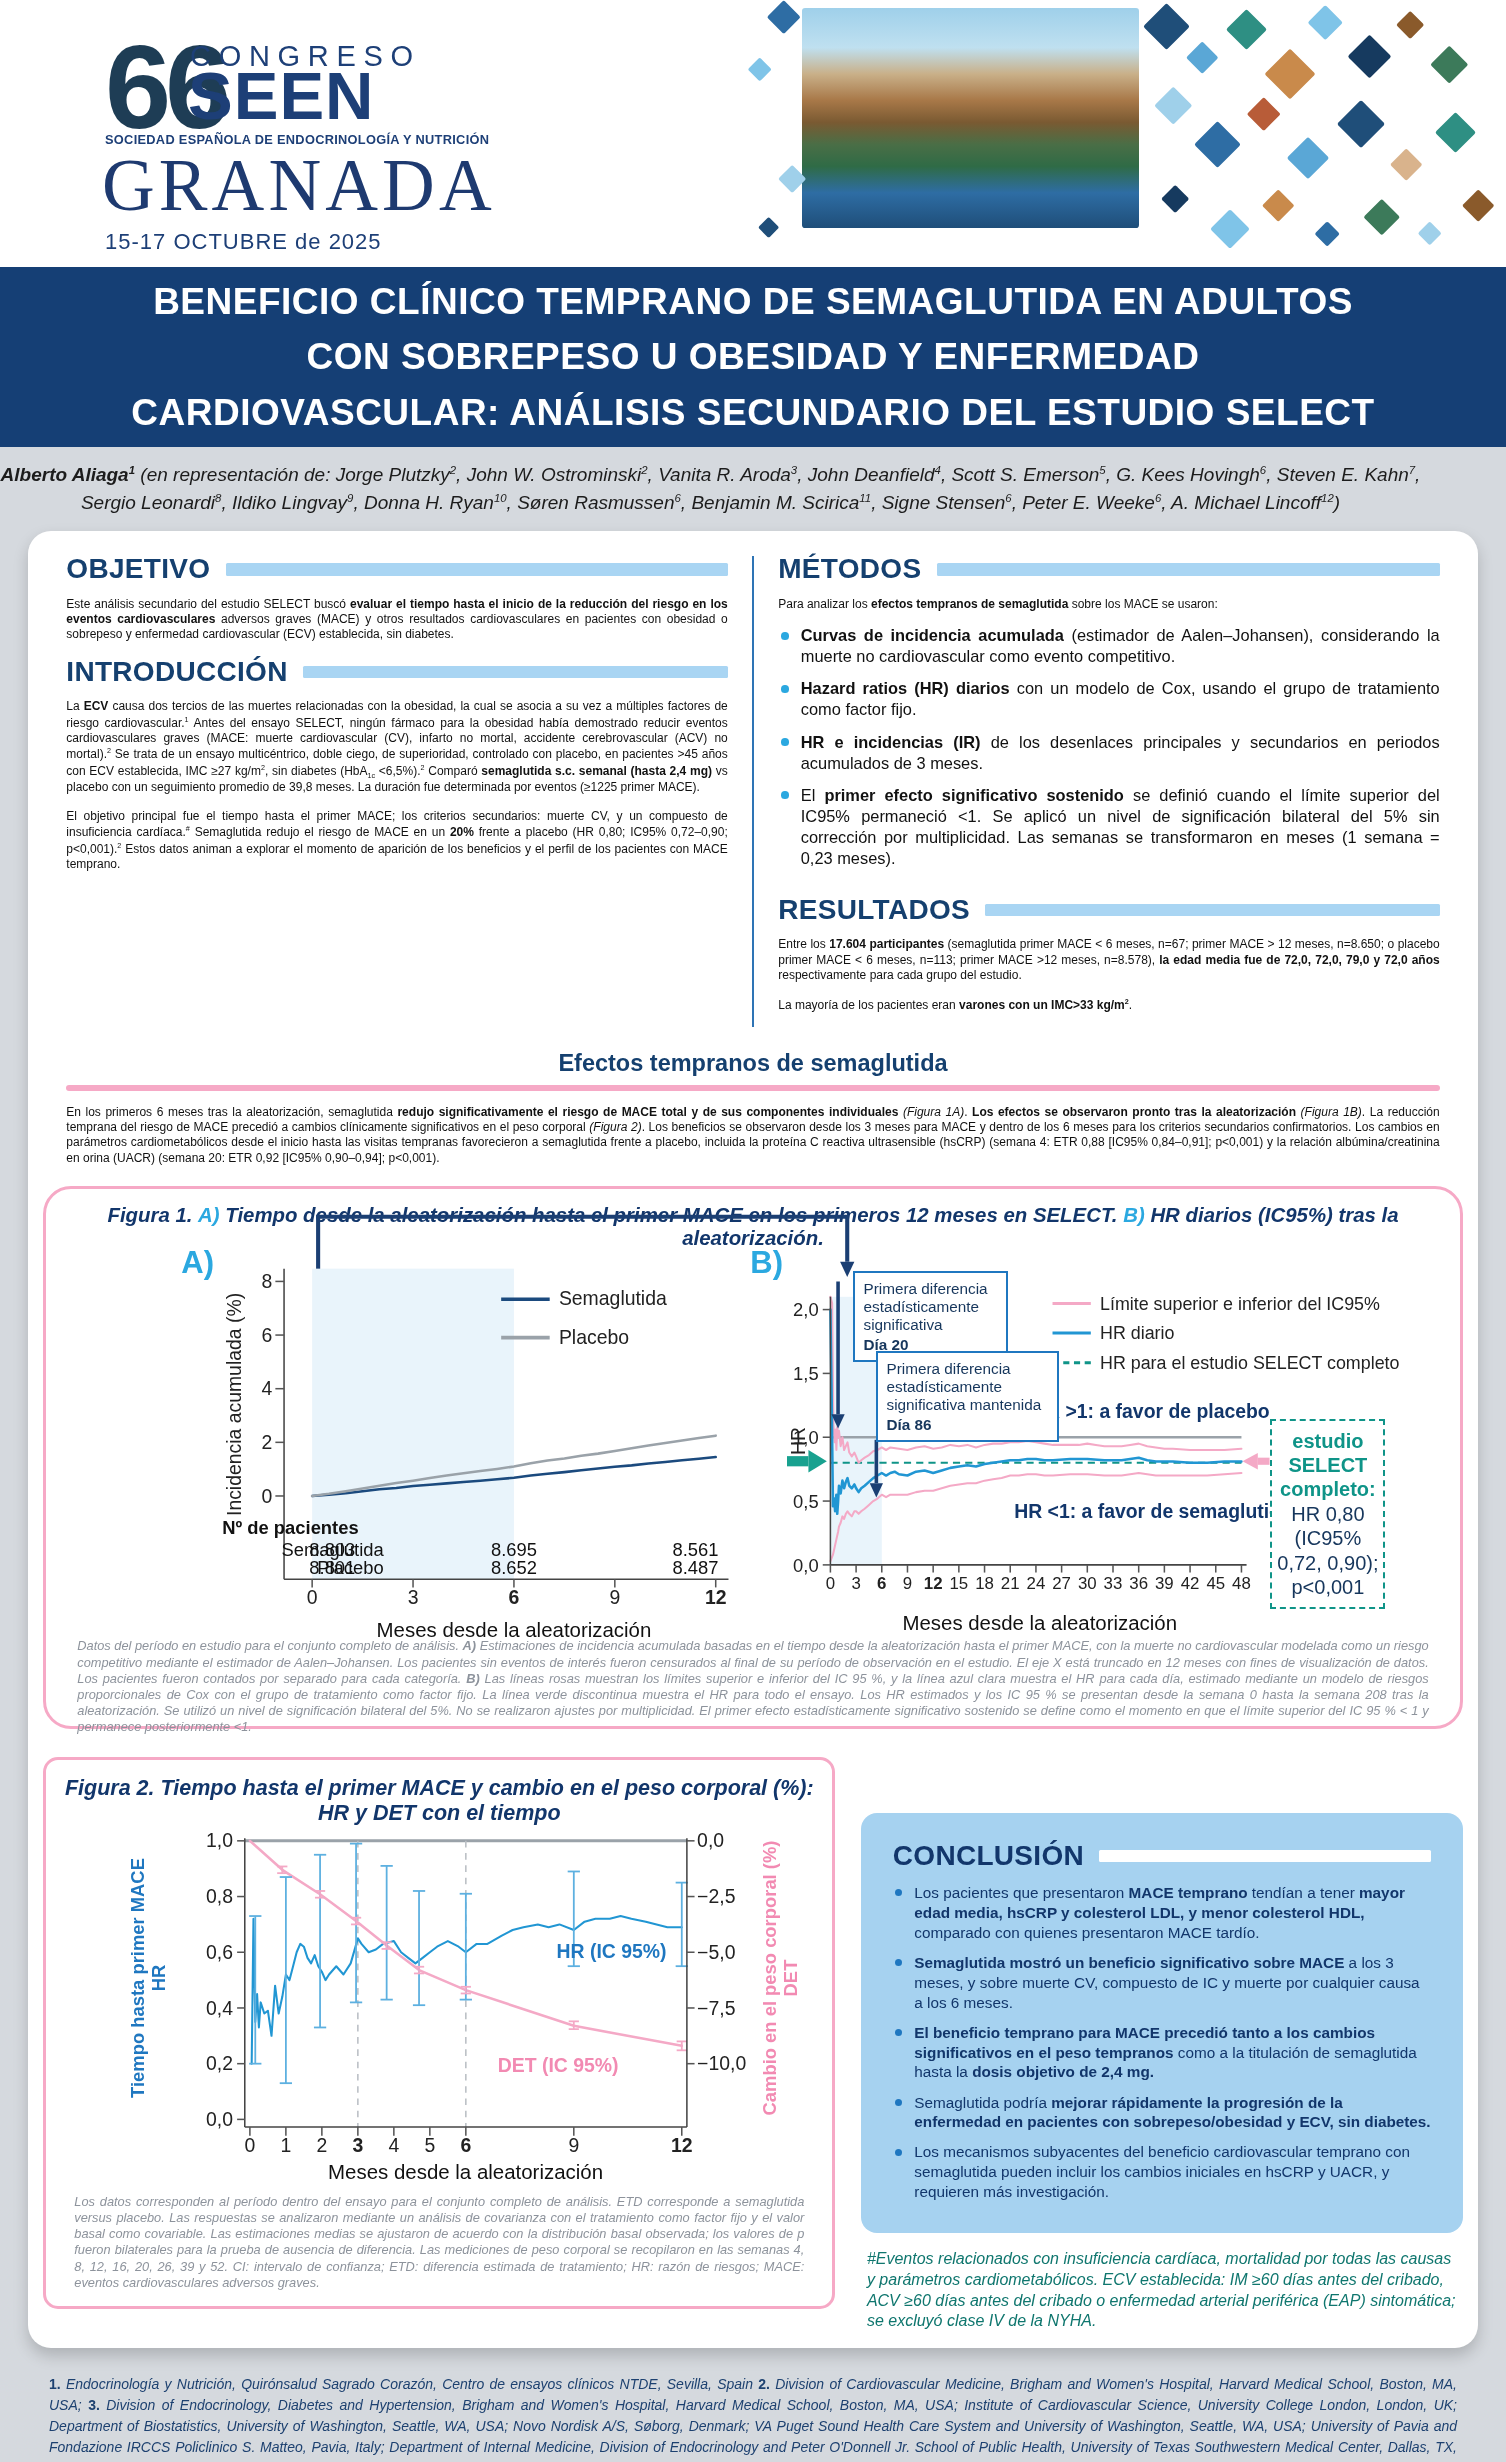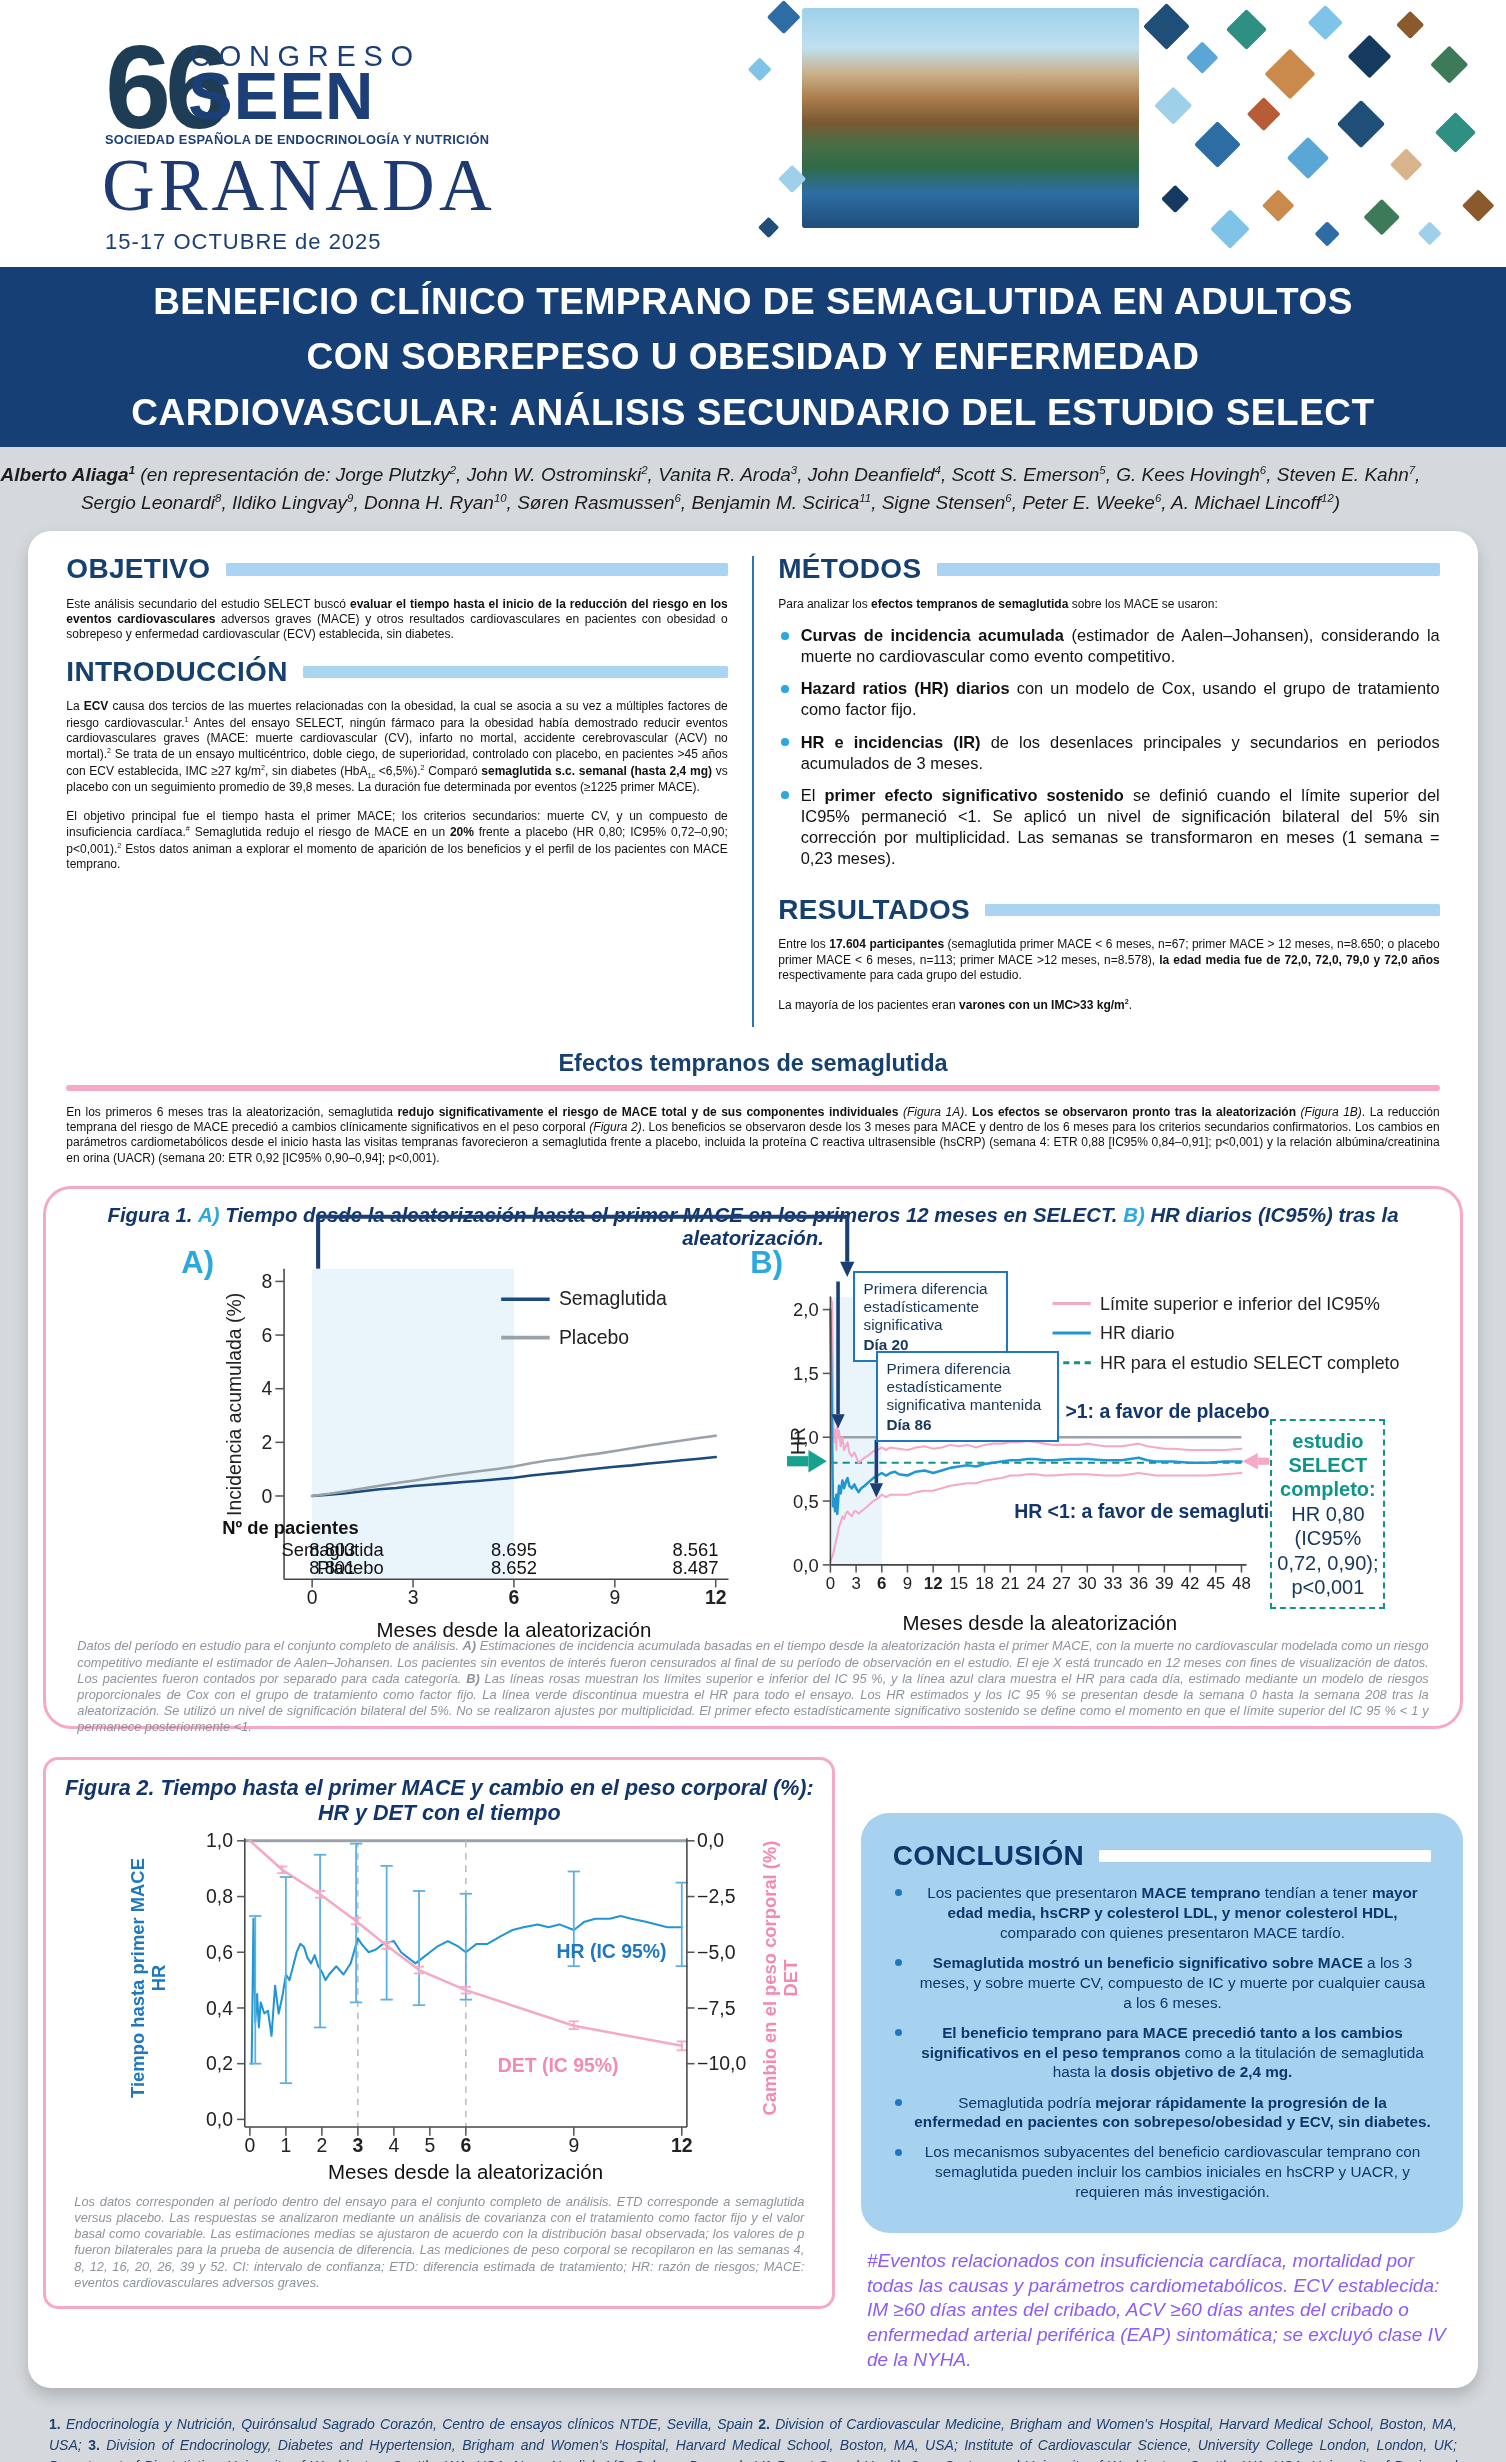--- a/index.html
+++ b/index.html
@@ -66,26 +66,26 @@
   .fn1{position:absolute;left:31px;right:31px;top:449px;margin:0;}
   
   .bottomrow{display:flex;gap:25.5px;margin-top:28px;align-items:flex-start;}
   .fig2{width:792px;min-height:539px;flex:none;box-sizing:border-box;border-radius:15px;}
   .figcap.f2{position:static;margin-top:15.3px;font-size:21.5px;font-weight:bold;}
   .chart2{position:relative;width:690px;height:353px;margin:7.2px auto 0;}
   .vl2L{left:33px;top:284px;width:278px;text-align:center;font-weight:bold;color:#1f77c0;font-size:18.4px;line-height:1.15;}
   .vl2R{left:665px;top:284px;width:278px;text-align:center;font-weight:bold;color:#f28ab2;font-size:18.4px;line-height:1.15;}
   .fn2{margin:8.2px 28px 15.3px;}
   .rightbottom{flex:1;display:flex;flex-direction:column;}
-  .conclusion{background:#a6d2f0;border-radius:28px;padding:24.5px 32px 20.4px;margin-top:56px;text-align:center;}
+  .conclusion{background:#a6d2f0;border-radius:16px;padding:24.5px 32px 20.4px;margin-top:56px;}
   .conclusion .sect-head h2{color:#12366b;}
   .conc-list{list-style:none;margin:0;padding:0;}
   .conc-list li{position:relative;padding-left:21.5px;font-size:15.3px;line-height:1.3;color:#12366b;margin-bottom:10.2px;}
   .conc-list li::before{content:"";position:absolute;left:2px;top:6.1px;width:7.2px;height:7.2px;border-radius:50%;background:#1f77c0;}
-  .hashnote{margin:16.4px 6.1px 0;font-size:19px;line-height:1.3;color:#8b5cf6;font-style:italic;}
+  .hashnote{margin:16.4px 6.1px 0;font-size:16px;line-height:1.3;color:#0f766e;font-style:italic;}
   
   footer{padding:26.6px 49px 0;}
   footer p{margin:0;font-size:14px;font-style:italic;color:#1d4170;line-height:1.5;text-align:justify;}
   footer b{font-style:normal;}
 </style>
 </head>
 <body>
 
 <div id="poster">
 

